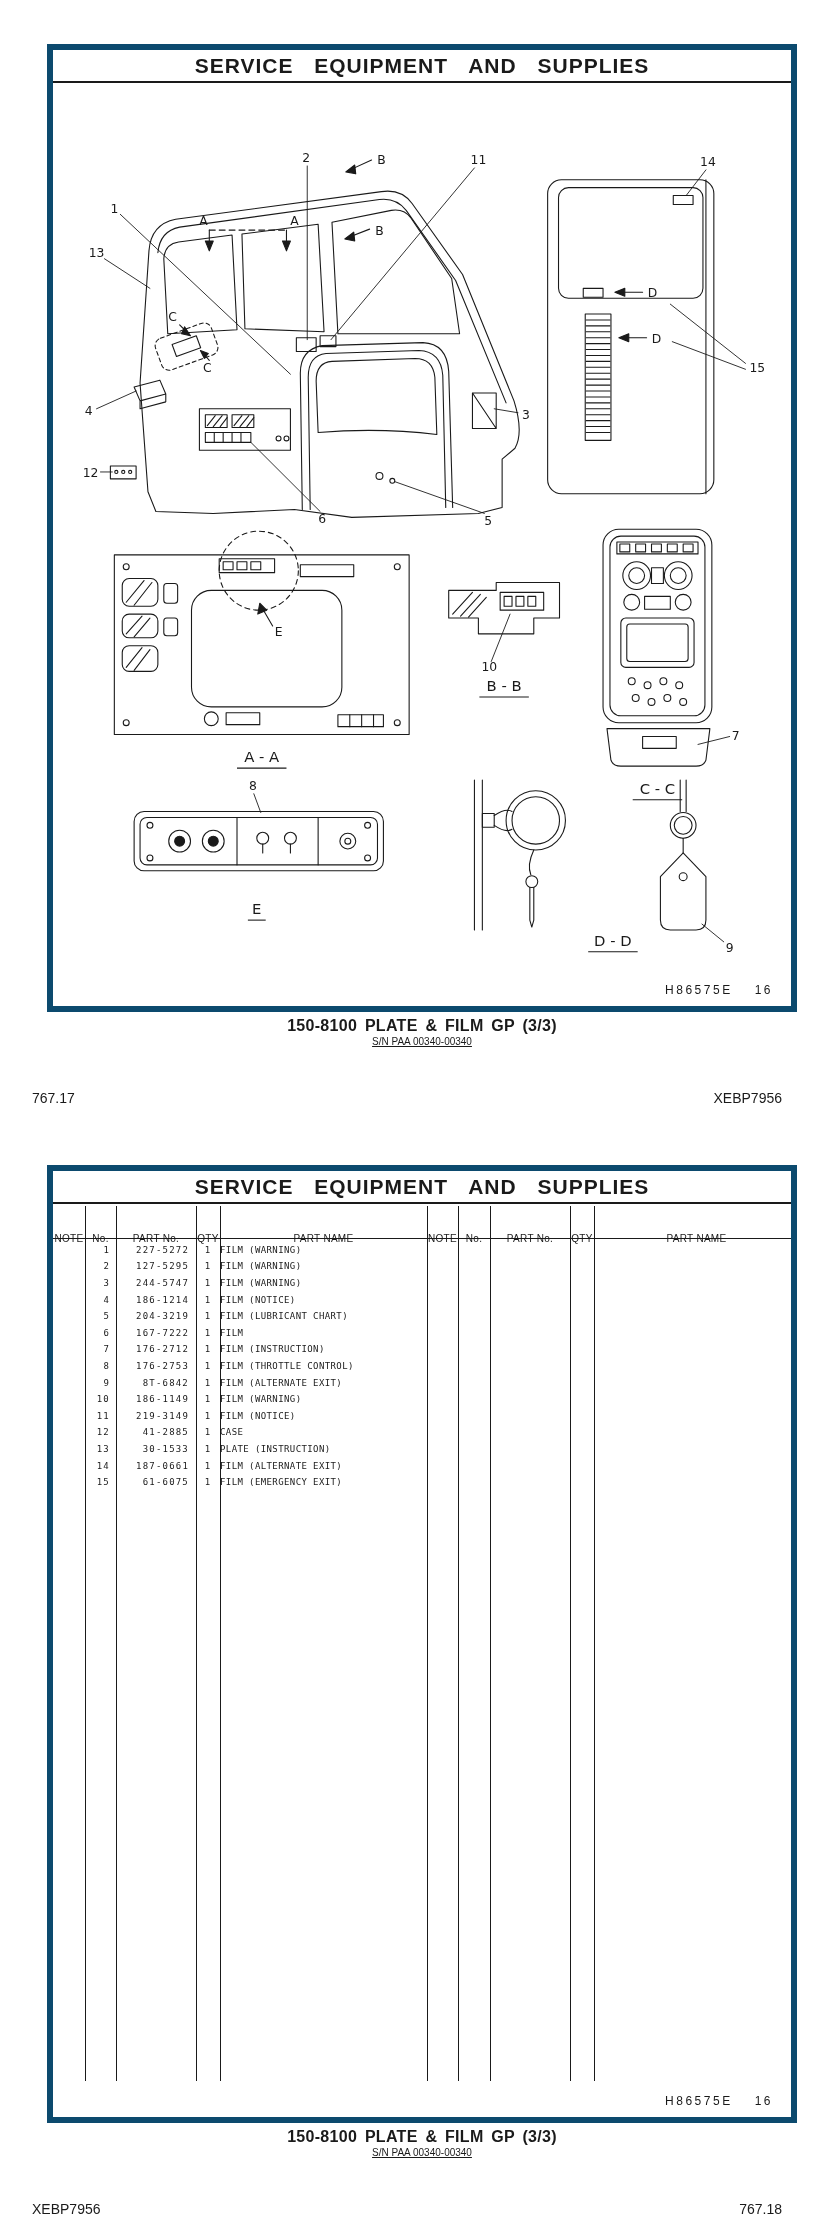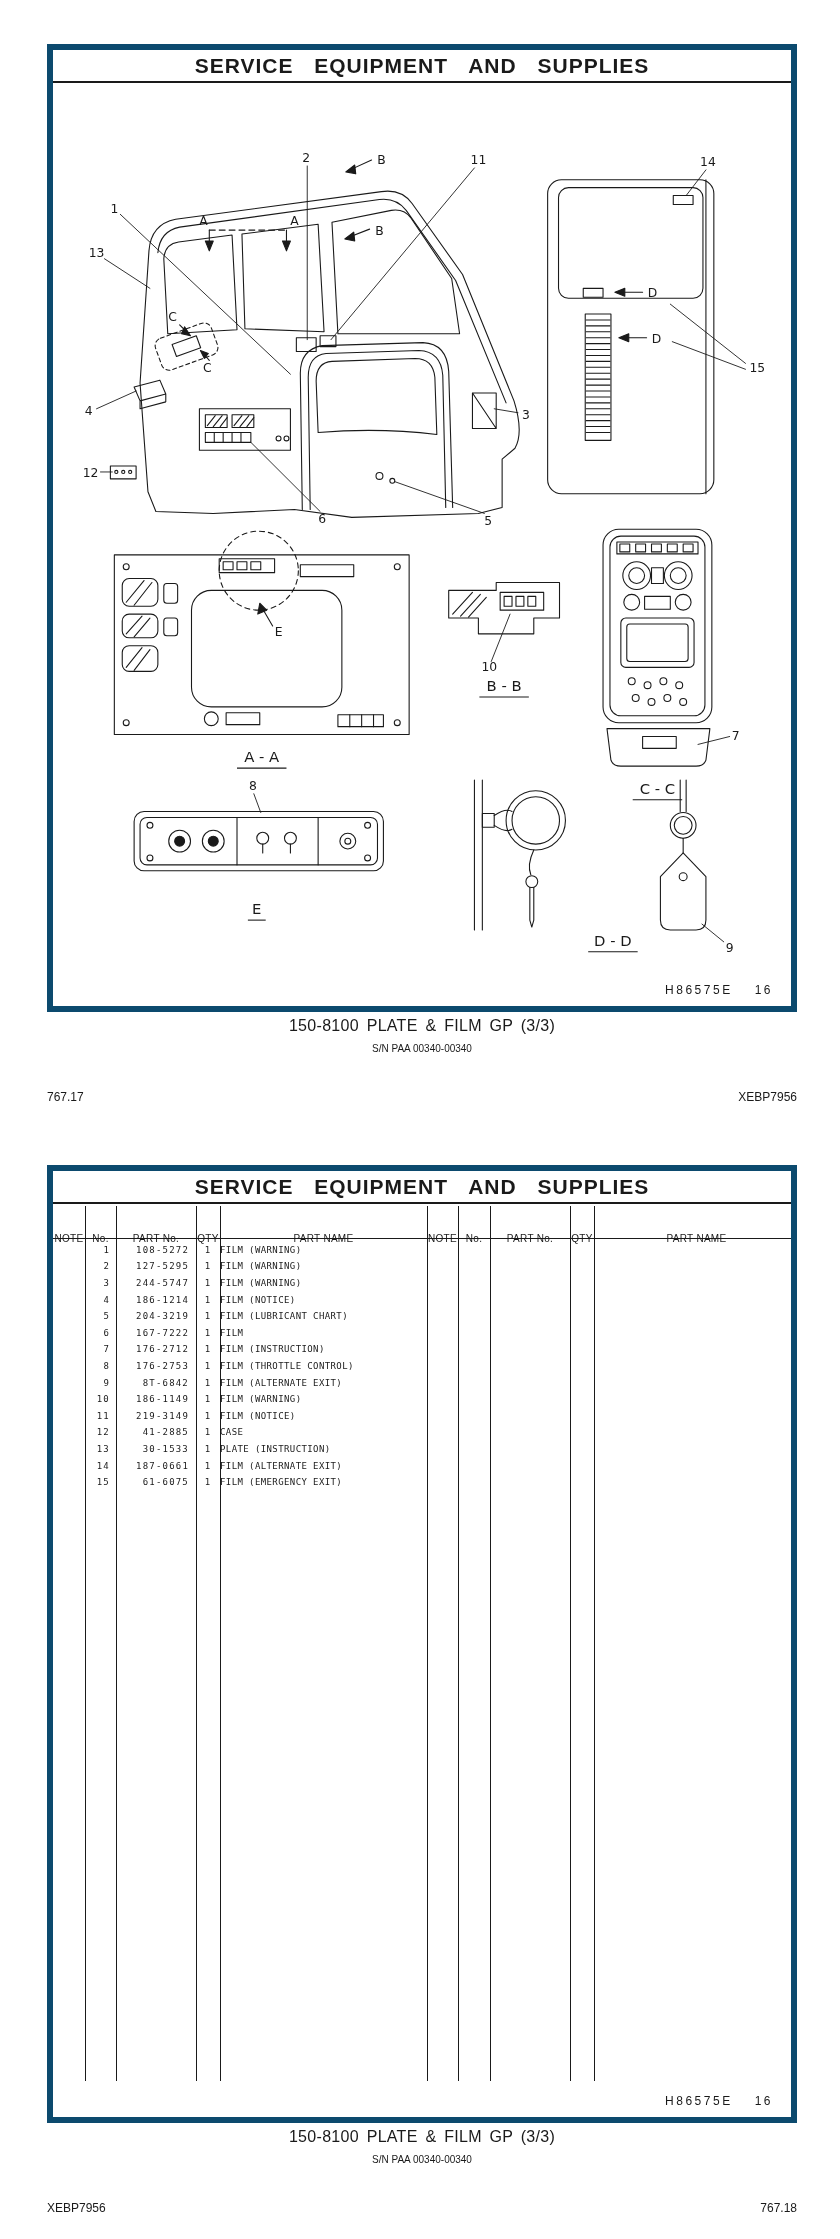--- a/index.html
+++ b/index.html
@@ -18,23 +18,23 @@
     height:33px; border-bottom:2px solid #1a1a1a;
     display:flex; align-items:center; justify-content:center;
     font-size:21px; font-weight:bold; letter-spacing:1px; word-spacing:14px;
   }
   .diagram-area { position:absolute; top:35px; left:0; right:0; bottom:0; }
   .diagram-svg { position:absolute; top:0; left:0; width:100%; height:100%; }
   .plate-ref { position:absolute; right:18px; bottom:9px; font-size:12px; letter-spacing:2.5px;margin-top:42px; }
   .plate-ref .num { margin-left:22px; }
   .caption { position:absolute; left:47px; width:750px; text-align:center; }
   #caption1 { top:1017px; } #caption2 { top:2128px; }
-  .caption-title { font-size:16px; font-weight:normal; letter-spacing:0.3px; word-spacing:3px; }
-  .caption-serial { font-size:10px; margin-top:8px; }
-  .page-footer { position:absolute; left:47px; width:750px; display:flex; justify-content:space-between; font-size:12px; }
+  .caption-title { font-size:16px; font-weight:bold; letter-spacing:0.3px; word-spacing:3px; }
+  .caption-serial { font-size:10px; margin-top:1px;text-decoration:underline; }
+  .page-footer { position:absolute; left:32px; width:750px; display:flex; justify-content:space-between; font-size:14px; }
   #footer1 { top:1090px; } #footer2 { top:2201px; }
 
   
   .table-wrap { position:absolute; top:35px; left:0; right:0; bottom:36px; }
   .vline { position:absolute; top:0; bottom:0; width:1px; background:#1a1a1a; }
   .hline { position:absolute; left:0; right:0; top:32px; height:1px; background:#1a1a1a; }
   .th {
     position:absolute; top:16px; height:32px; display:flex; align-items:center; justify-content:center;
     font-size:10px; letter-spacing:0.3px;
   }
@@ -340,21 +340,21 @@
       <span class="th" style="left:374px;width:31px">NOTE</span>
       <span class="th" style="left:405px;width:32px">No.</span>
       <span class="th" style="left:437px;width:80px">PART No.</span>
       <span class="th" style="left:517px;width:24px">QTY</span>
       <span class="th" style="left:541px;width:205px">PART NAME</span>
 
       <div class="rows">
         <div class="prow">
             <span class="c-note"></span>
             <span class="c-no">1</span>
-            <span class="c-part">108-5272</span>
+            <span class="c-part">227-5272</span>
             <span class="c-qty">1</span>
             <span class="c-name">FILM (WARNING)</span>
           </div>
         <div class="prow">
             <span class="c-note"></span>
             <span class="c-no">2</span>
             <span class="c-part">127-5295</span>
             <span class="c-qty">1</span>
             <span class="c-name">FILM (WARNING)</span>
           </div>

